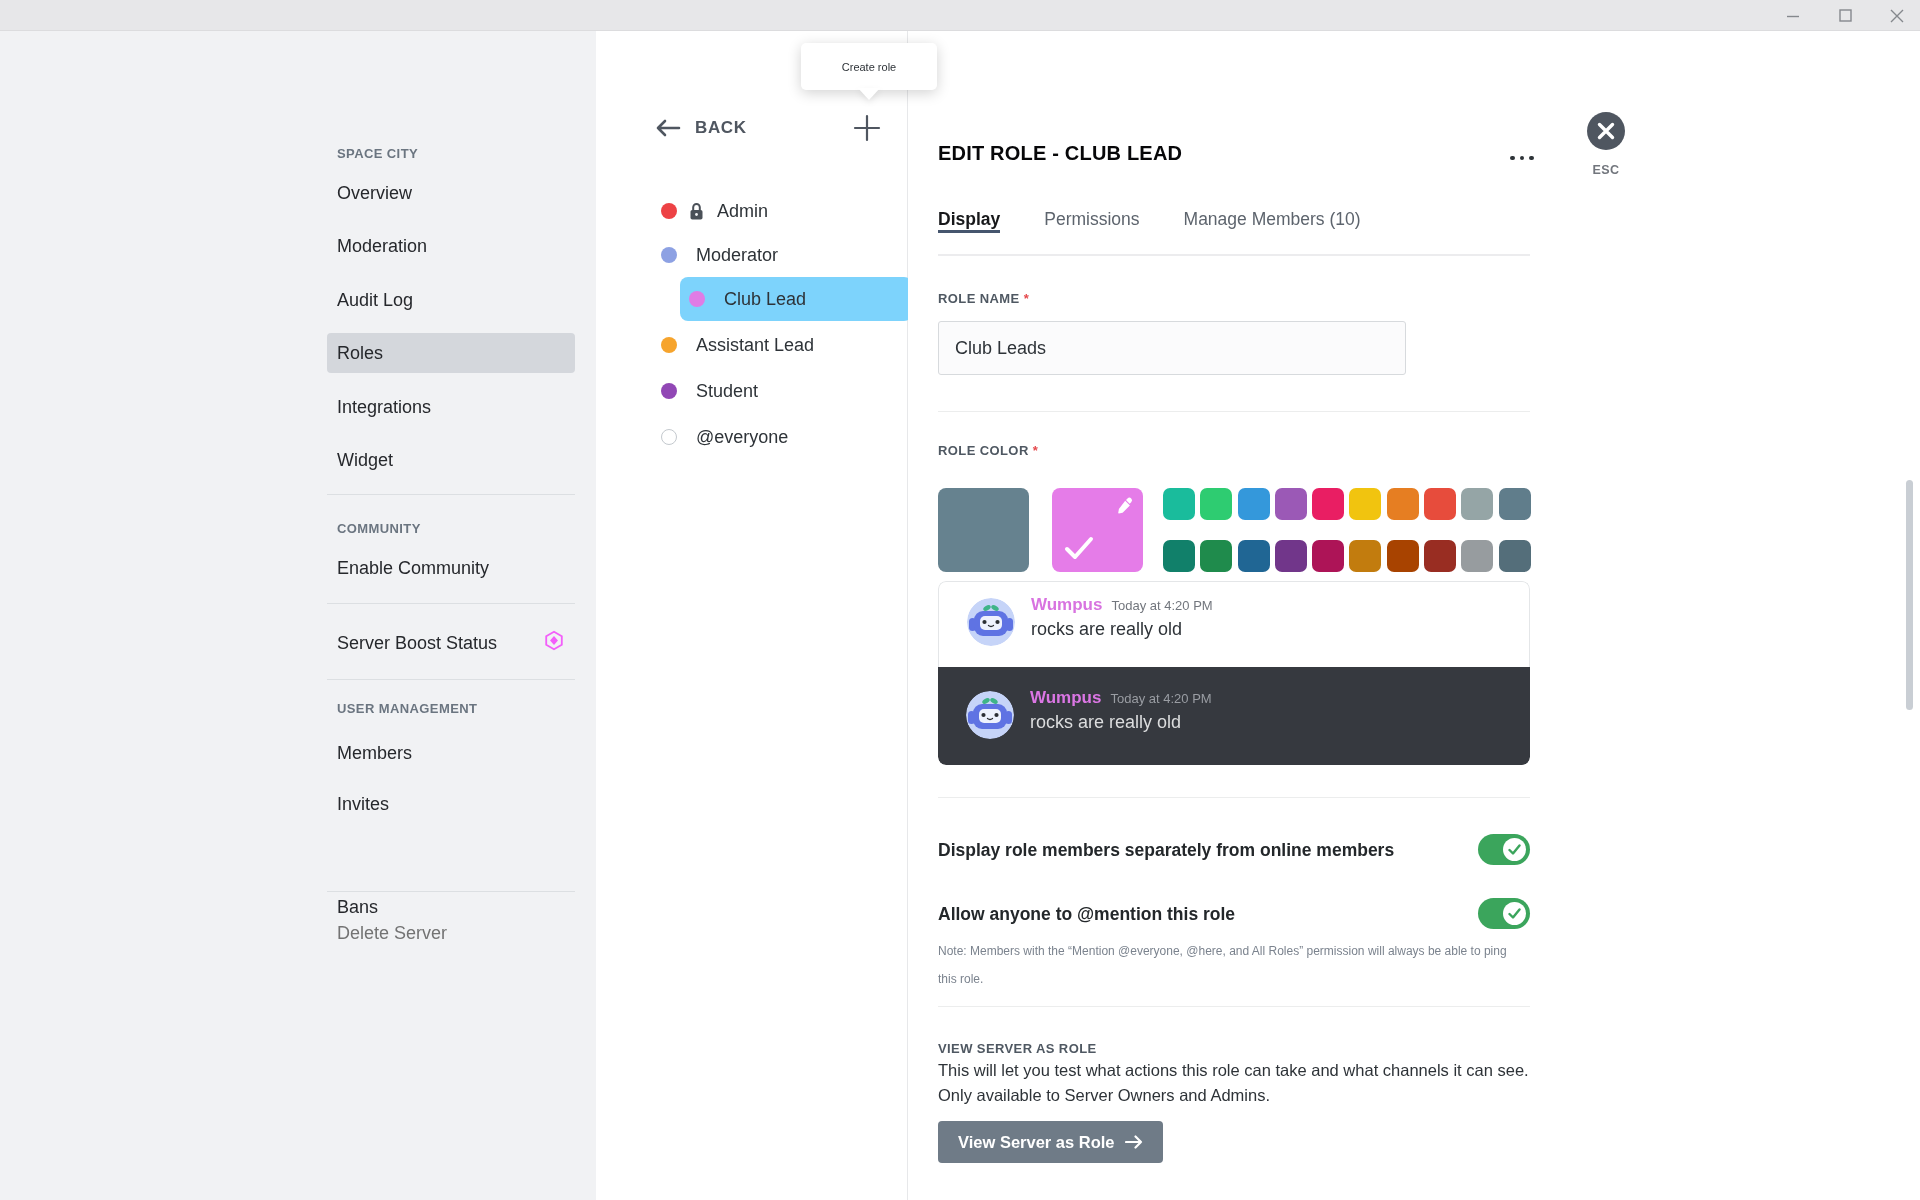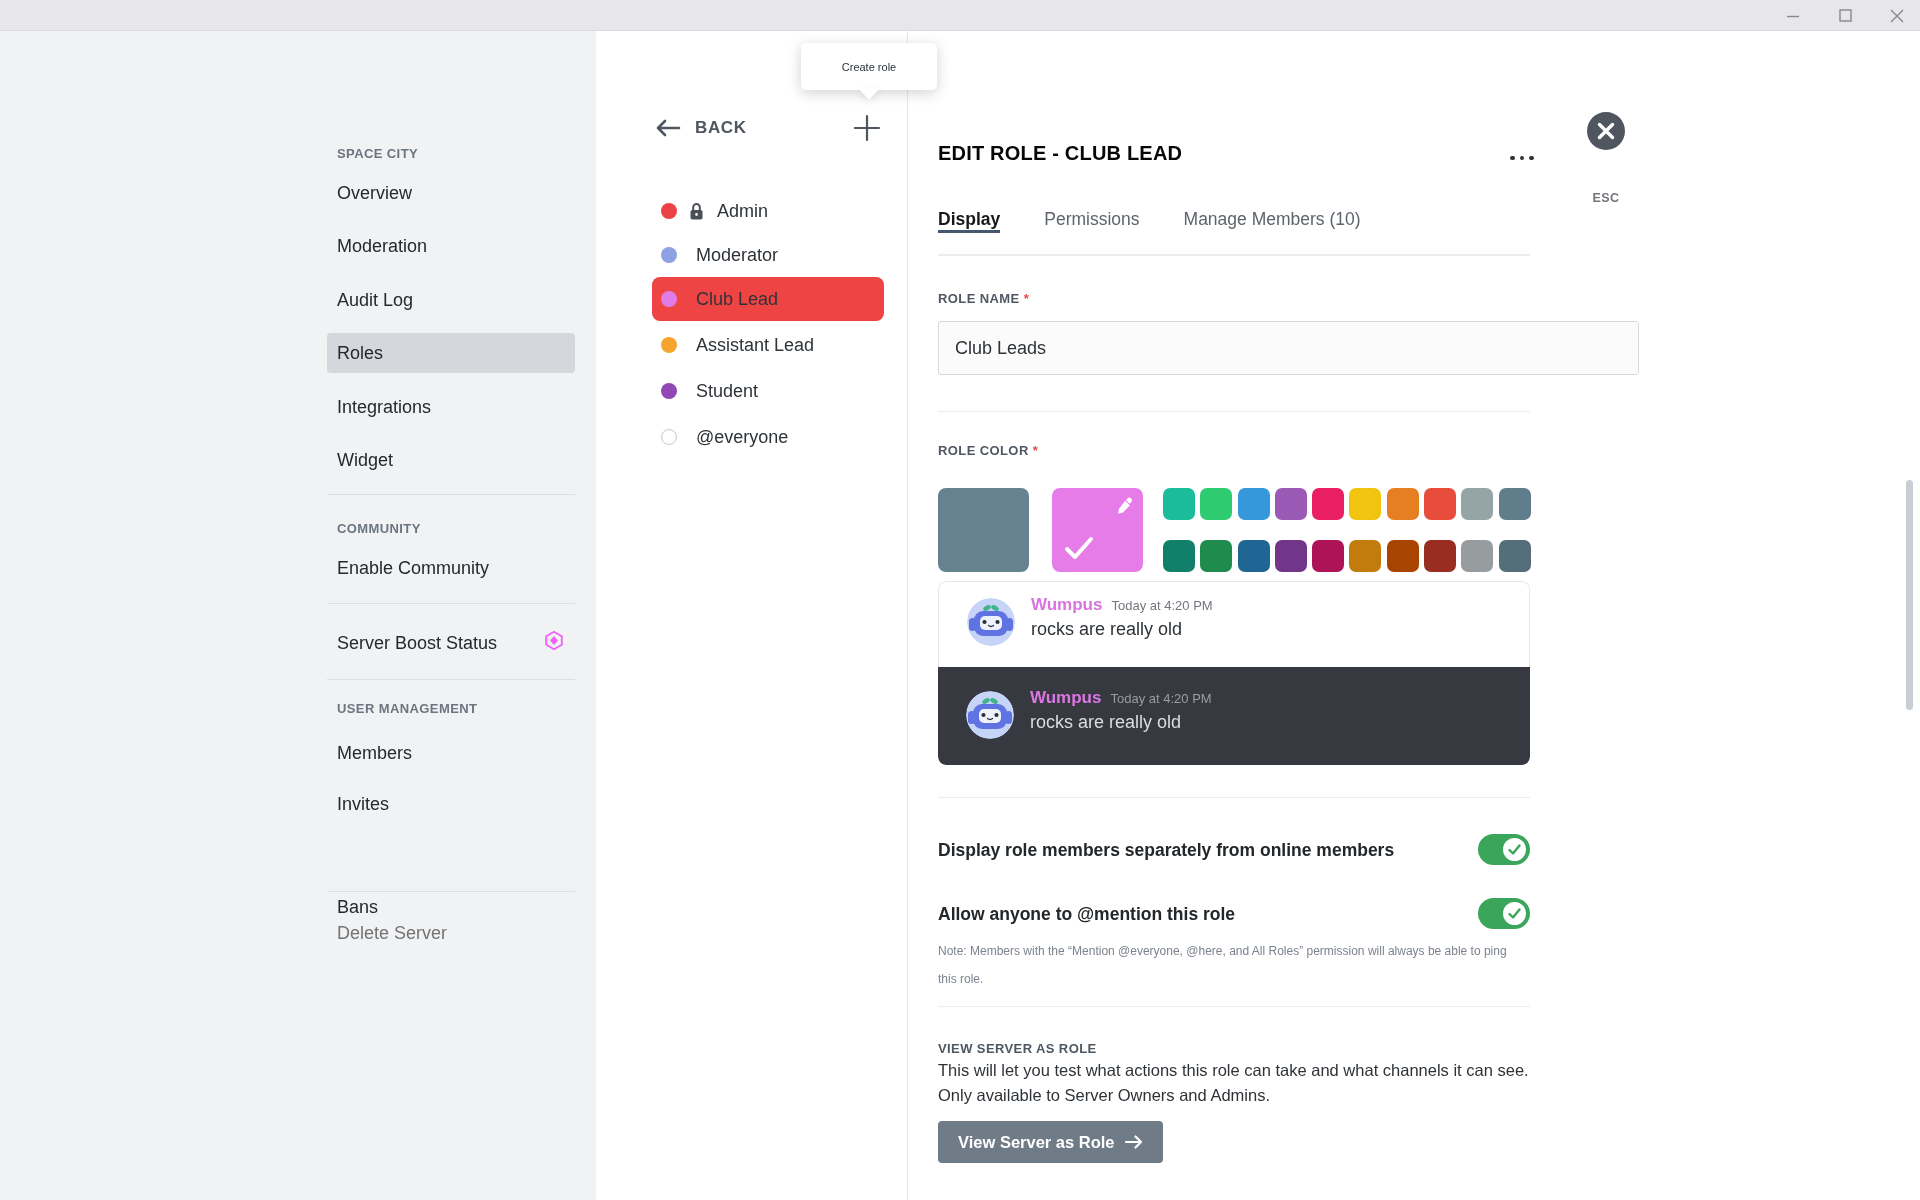--- a/index.html
+++ b/index.html
@@ -35,44 +35,44 @@
               display:flex; align-items:center; justify-content:center; cursor:pointer; }
   .tooltip { position:absolute; left:801px; top:43px; width:136px; height:47px; background:#fff;
              border-radius:5px; box-shadow:0 3px 14px rgba(0,0,0,.18); display:flex;
              align-items:center; justify-content:center; font-size:11px; color:#2e3338; z-index:5; }
   .tooltip-arrow { position:absolute; left:858px; top:88px; width:0; height:0; z-index:6;
                    border-left:11px solid transparent; border-right:11px solid transparent;
                    border-top:12px solid #fff; filter:drop-shadow(0 3px 3px rgba(0,0,0,.08)); }
   .role-row { position:absolute; left:652px; width:232px; height:44px; transform:translateY(-50%);
               display:flex; align-items:center; padding-left:9px; border-radius:8px;
               font-size:18px; color:#2e3338; cursor:pointer; }
-  .role-row.selected { background:#ef4444; }
+  .role-row.selected { background:#7dd3fc;margin-left:28px; }
   .role-dot { width:16px; height:16px; border-radius:50%; margin-right:19px; flex:none; }
   .role-dot.hollow { background:#fff; border:1.5px solid #c4c9ce; }
   .role-lock { margin:0 12px 0 -8px; display:flex; }
 
   
   .edit-panel { position:absolute; left:908px; top:31px; width:1012px; height:1169px; background:#fff; }
   .edit-title { position:absolute; left:30px; top:111px; font-size:20px; font-weight:bold;
                 letter-spacing:.2px; color:#070709; }
   .dots-btn { position:absolute; left:597px; top:115px; width:34px; height:24px; display:flex;
               align-items:center; justify-content:center; gap:5px; cursor:pointer; }
   .dots-btn i { width:4.5px; height:4.5px; border-radius:50%; background:#2e3338; }
   .close-btn { position:absolute; left:679px; top:81px; width:38px; height:38px; border-radius:50%;
                background:#4f5660; display:flex; align-items:center; justify-content:center; cursor:pointer; }
   .esc-label { position:absolute; left:679px; top:132px; width:38px; text-align:center;
-               font-size:12.5px; font-weight:bold; color:#72767d; letter-spacing:.5px;margin-top:28px; }
+               font-size:12.5px; font-weight:bold; color:#72767d; letter-spacing:.5px; }
   .tabs { position:absolute; left:30px; top:178px; display:flex; gap:44px; }
   .tab { font-size:17.5px; color:#5d646d; cursor:pointer; }
   .tab.active { color:#17181a; font-weight:bold; border-bottom:3px solid #46566e; }
   .tab-divider { position:absolute; left:30px; top:223px; width:592px; height:2px; background:#ececee; }
   .field-label { position:absolute; left:30px; font-size:13px; font-weight:bold;
                  letter-spacing:.4px; color:#4f5862; }
   .req { color:#e5494d; }
-  .role-input { position:absolute; left:30px; top:290px; width:701px; height:54px;
+  .role-input { position:absolute; left:30px; top:290px; width:468px; height:54px;
                 background:#fbfbfc; border:1px solid #d7dadd; border-radius:3px;
                 font-size:18px; color:#2e3338; padding:0 16px;
                 font-family:"Liberation Sans","DejaVu Sans",sans-serif; }
   .h-divider { position:absolute; left:30px; width:592px; height:1px; background:#eceded; }
 
   .swatch-big { position:absolute; top:457px; width:91px; height:84px; border-radius:8px; cursor:pointer; }
   .swatch-check { position:absolute; left:12px; bottom:8px; }
   .swatch-dropper { position:absolute; right:7px; top:7px; }
   .palette { position:absolute; left:255px; top:457px; display:grid;
              grid-template-columns:repeat(10,32px); grid-template-rows:32px 32px; gap:20px 5.3px; }

